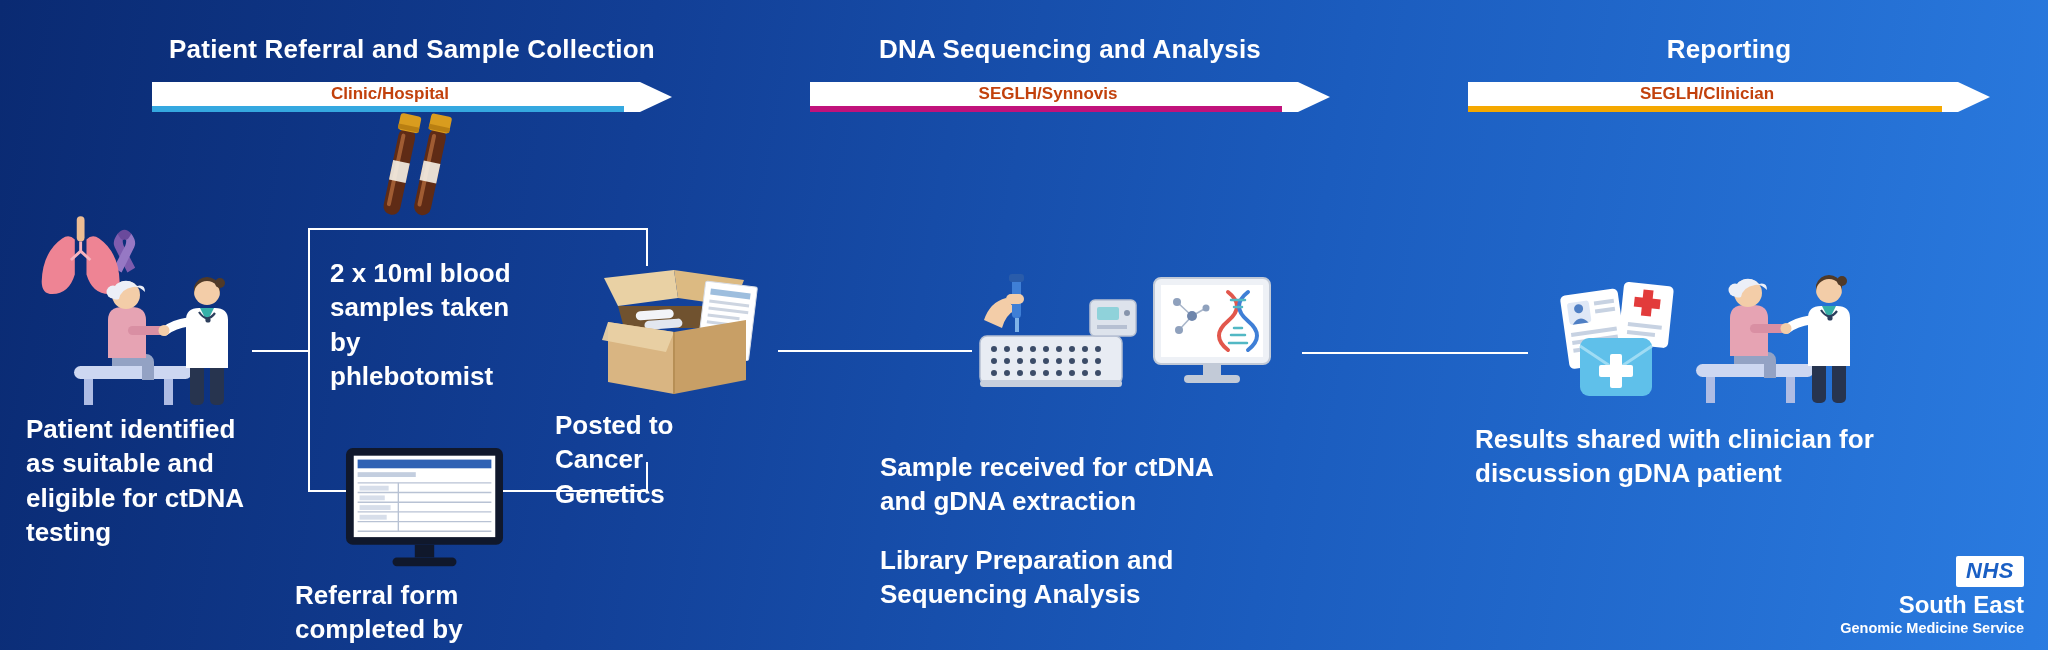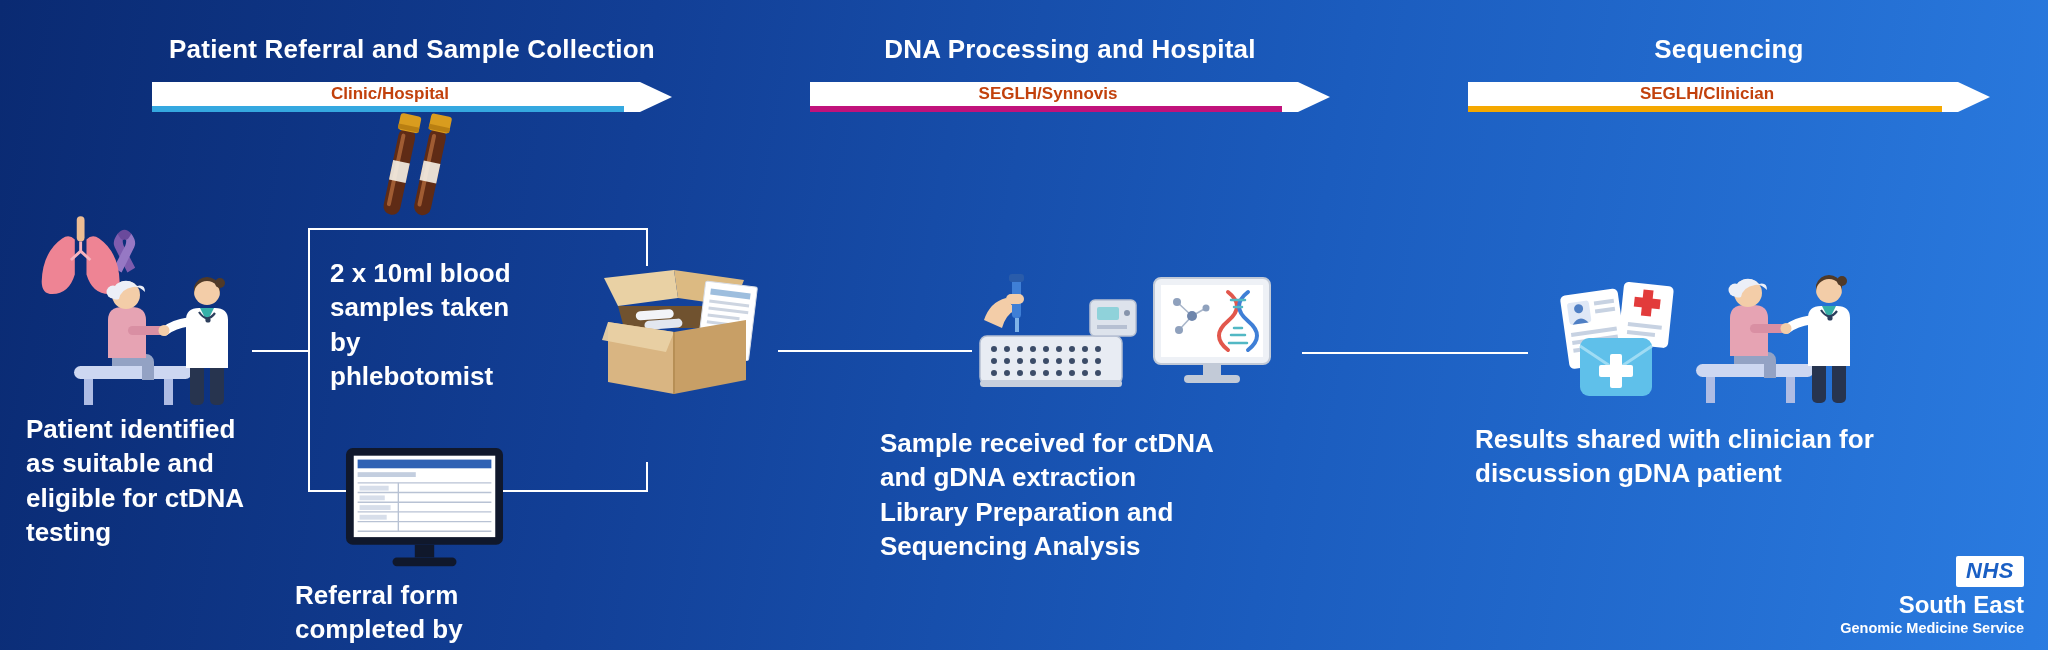--- a/index.html
+++ b/index.html
@@ -7,21 +7,21 @@
          background:linear-gradient(100deg,#0a2a72 0%,#123f96 30%,#1b5cbe 62%,#2b7de2 100%);padding-left:32px;}
   .phase-title{position:absolute;color:#fff;font-weight:700;font-size:26px;text-align:center;letter-spacing:.2px;z-index:3;}
   .arrow{position:absolute;height:30px;background:#fff;z-index:3;
          clip-path:polygon(0 0, calc(100% - 32px) 0, 100% 50%, calc(100% - 32px) 100%, 0 100%);}
   .arrow .owner{position:absolute;left:0;right:44px;top:0;bottom:6px;display:flex;align-items:center;justify-content:center;
                 color:#c2410c;font-weight:700;font-size:17px;}
   .arrow .strip{position:absolute;left:0;bottom:0;height:6px;width:calc(100% - 48px);}
   .connector{position:absolute;background:#ffffff;z-index:1;}
   .illo{position:absolute;z-index:2;}
   .caption{position:absolute;color:#fff;font-weight:700;font-size:26px;line-height:1.32;z-index:4;}
-  .cap-line{display:block;}
+  .cap-line{display:block;margin-top:24px;}
   .nhs-block{position:absolute;right:56px;top:538px;text-align:right;color:#fff;z-index:4;margin-top:18px;}
   .nhs-box{display:inline-block;background:#fff;color:#1a5fc4;font-weight:700;font-style:italic;
            font-size:22px;line-height:1;padding:4px 10px 5px;border-radius:2px;letter-spacing:.5px;}
   .nhs-region{font-size:24px;font-weight:700;margin-top:5px;line-height:1.1;}
   .nhs-service{font-size:14.5px;font-weight:700;margin-top:3px;line-height:1.1;}
 </style>
 </head>
 <body>
 
 <svg width="0" height="0" style="position:absolute" aria-hidden="true">
@@ -50,27 +50,27 @@
 </svg>
 
 <div class="stage">
 
   <div class="phase-title" style="left:152px;top:34px;width:520px">Patient Referral and Sample Collection</div>
   <div class="arrow" style="left:152px;top:82px;width:520px">
     <span class="owner">Clinic/Hospital</span>
     <span class="strip" style="background: rgb(53, 168, 224);"></span>
   </div>
 
-  <div class="phase-title" style="left:810px;top:34px;width:520px">DNA Processing and Hospital</div>
+  <div class="phase-title" style="left:810px;top:34px;width:520px">DNA Sequencing and Analysis</div>
   <div class="arrow" style="left:810px;top:82px;width:520px">
     <span class="owner">SEGLH/Synnovis</span>
     <span class="strip" style="background: rgb(193, 18, 123);"></span>
   </div>
 
-  <div class="phase-title" style="left:1468px;top:34px;width:522px">Sequencing</div>
+  <div class="phase-title" style="left:1468px;top:34px;width:522px">Reporting</div>
   <div class="arrow" style="left:1468px;top:82px;width:522px">
     <span class="owner">SEGLH/Clinician</span>
     <span class="strip" style="background: rgb(245, 168, 0);"></span>
   </div>
 
   <div class="connector" style="left:252px;top:350px;width:58px;height:2px"></div>
   <div class="connector" style="left:308px;top:228px;width:2px;height:264px"></div>
   <div class="connector" style="left:308px;top:228px;width:340px;height:2px"></div>
   <div class="connector" style="left:646px;top:228px;width:2px;height:38px"></div>
   <div class="connector" style="left:308px;top:490px;width:340px;height:2px"></div>
@@ -251,20 +251,21 @@
 
   <div class="illo" style="left:1690px;top:260px">
     <svg width="190" height="150">
         <use href="#sym-patient"></use>
       </svg>
   </div>
 
   <div class="caption" style="left:26px;top:412px;width:230px">Patient identified as suitable and eligible for ctDNA testing</div>
   <div class="caption" style="left:330px;top:256px;width:190px">2 x 10ml blood samples taken by phlebotomist</div>
   <div class="caption" style="left:295px;top:578px;width:260px">Referral form completed by clinician</div>
+  <div class="caption" style="left:555px;top:408px;width:175px">Posted to Cancer Genetics</div>
   <div class="caption" style="left:880px;top:426px;width:360px">
     <span class="cap-line">Sample received for ctDNA and gDNA extraction</span>
     <span class="cap-line">Library Preparation and Sequencing Analysis</span>
   </div>
   <div class="caption" style="left:1475px;top:422px;width:460px">Results shared with clinician for discussion gDNA patient</div>
 
   <div class="nhs-block">
     <div class="nhs-box">NHS</div>
     <div class="nhs-region">South East</div>
     <div class="nhs-service">Genomic Medicine Service</div>

